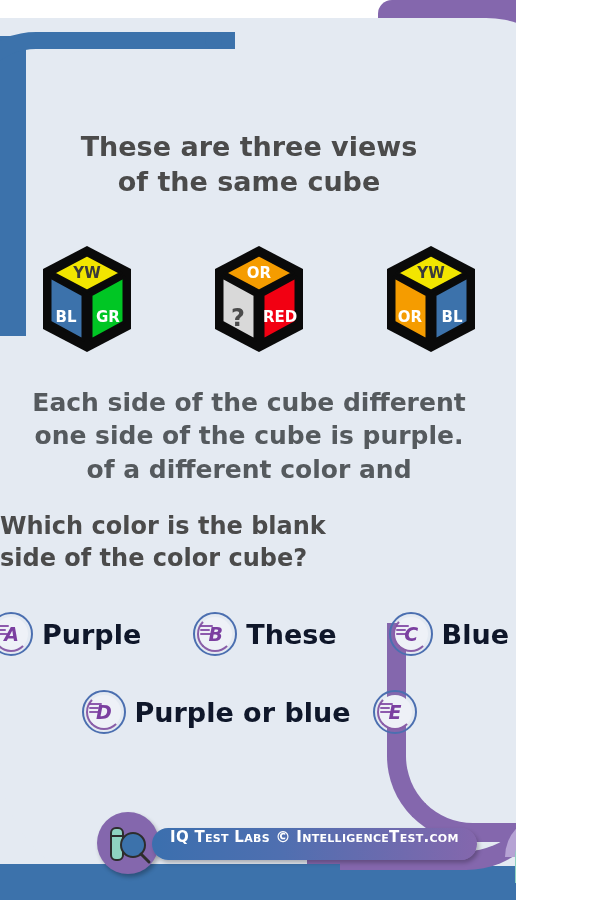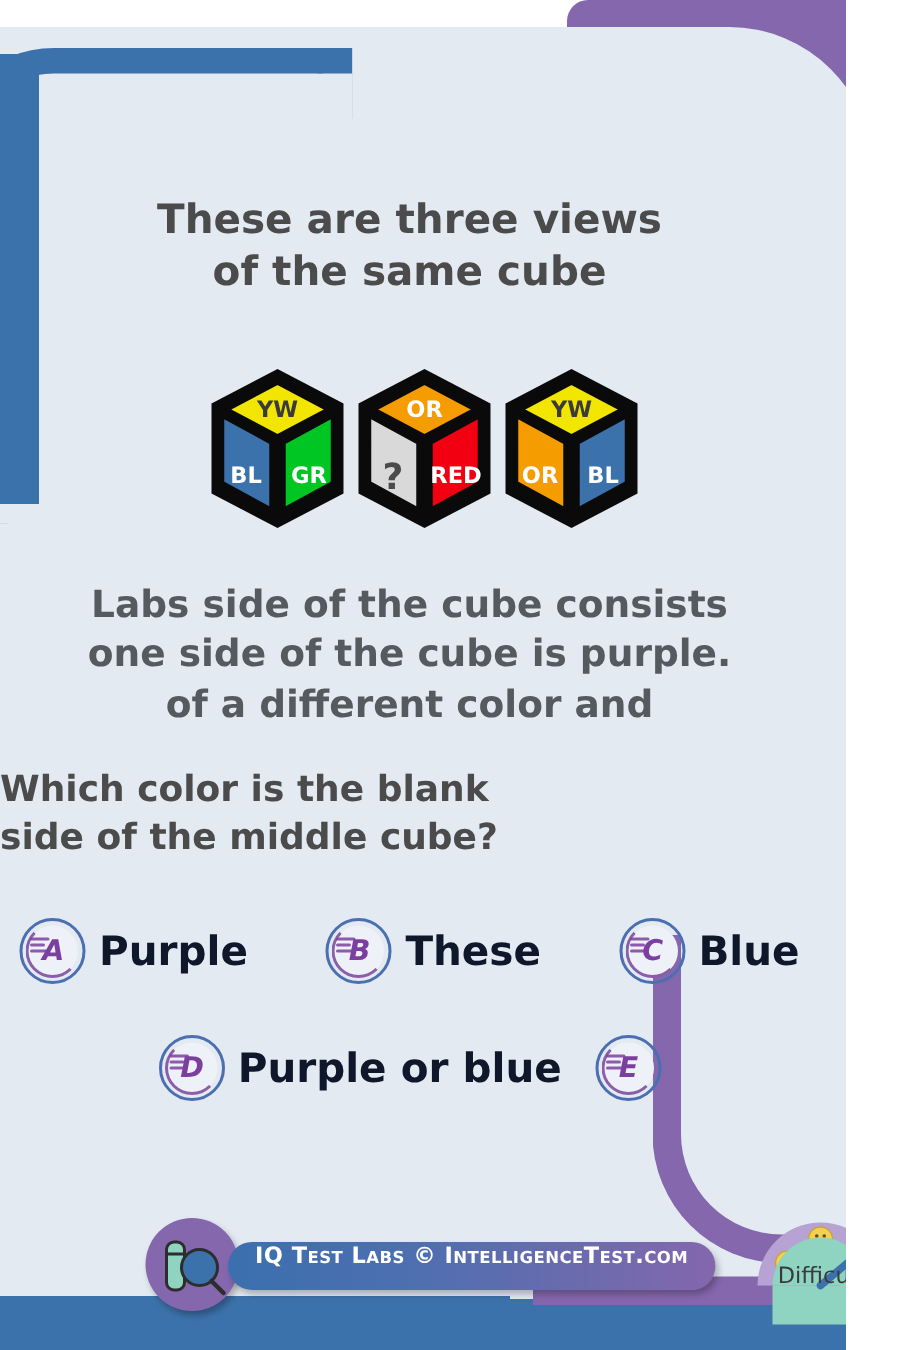--- a/index.html
+++ b/index.html
@@ -1,21 +1,21 @@
 <!DOCTYPE html>
 <html><head>
 <meta charset="utf-8">
 <style>
   html,body{margin:0;padding:0;}
   body{
     width:600px;height:900px;overflow:hidden;position:relative;
     background:#ffffff;
     font-family:"DejaVu Sans","Liberation Sans",sans-serif;
   }
-  .stage{position:absolute;inset:0;width:564px;height:900px;overflow:hidden;}
+  .stage{position:absolute;inset:0;width:516px;height:900px;overflow:hidden;}
 
   
   .purple-top{
     position:absolute;left:378px;top:0;width:222px;height:250px;
     background:#8467ad;border-top-left-radius:14px;
   }
   .blue-bottom{
     position:absolute;left:0;bottom:0;width:600px;height:118px;
     background:#3c72ab;
   }
@@ -64,21 +64,21 @@
     position:absolute;left:0;right:18px;top:386px;text-align:center;
     font-size:25px;font-weight:bold;color:#555a5e;line-height:1.33;
   }
   .question{
     position:absolute;left:0;right:18px;top:510px;
     font-size:24px;font-weight:bold;color:#4b4b4b;line-height:1.34;
   }
 
   
   .cubes{position:absolute;left:0;right:18px;top:243px;height:118px;
-         display:flex;justify-content:center;padding-left:20px;}
+         display:flex;justify-content:center;gap:74px;padding-left:20px;}
   .cube{position:relative;width:98px;height:112px;}
   .cube svg{display:block;}
   .face-label{font-weight:bold;font-size:15px;font-family:"DejaVu Sans","Liberation Sans",sans-serif;}
 
   
   .opts-row{position:absolute;display:flex;align-items:center;}
   .row1{left:0;right:18px;top:612px;justify-content:center;gap:52px;}
   .row2{left:0;right:18px;top:690px;justify-content:center;gap:22px;}
   .opt{display:flex;align-items:center;gap:9px;}
   .badge{
@@ -182,28 +182,28 @@
         <path d="M12,34 L45,52 L45,97 L12,79 Z" fill="#f59c00" stroke="#0a0a0a" stroke-width="3" stroke-linejoin="round"></path>
         <path d="M86,34 L86,79 L53,97 L53,52 Z" fill="#3c72ab" stroke="#0a0a0a" stroke-width="3" stroke-linejoin="round"></path>
         <text class="face-label" x="49" y="35" text-anchor="middle" fill="#3a3a3a">YW</text>
         <text class="face-label" x="28" y="79" text-anchor="middle" fill="#ffffff">OR</text>
         <text class="face-label" x="70" y="79" text-anchor="middle" fill="#ffffff">BL</text>
       </svg>
     </div>
   </div>
 
   <div class="statement">
-    <div>Labs side of the cube consists</div>
+    <div>Each side of the cube different</div>
     <div>one side of the cube is purple.</div>
     <div>of a different color and</div>
   </div>
 
   <div class="question">
     <div>Which color is the blank</div>
-    <div>side of the middle cube?</div>
+    <div>side of the color cube?</div>
   </div>
 
   <div class="opts-row row1">
     <div class="opt">
       <span class="badge">
         <span class="ring"></span>
         <span class="disc"></span>
         <span class="ring2"></span>
         <span class="speed">
             <i></i>

